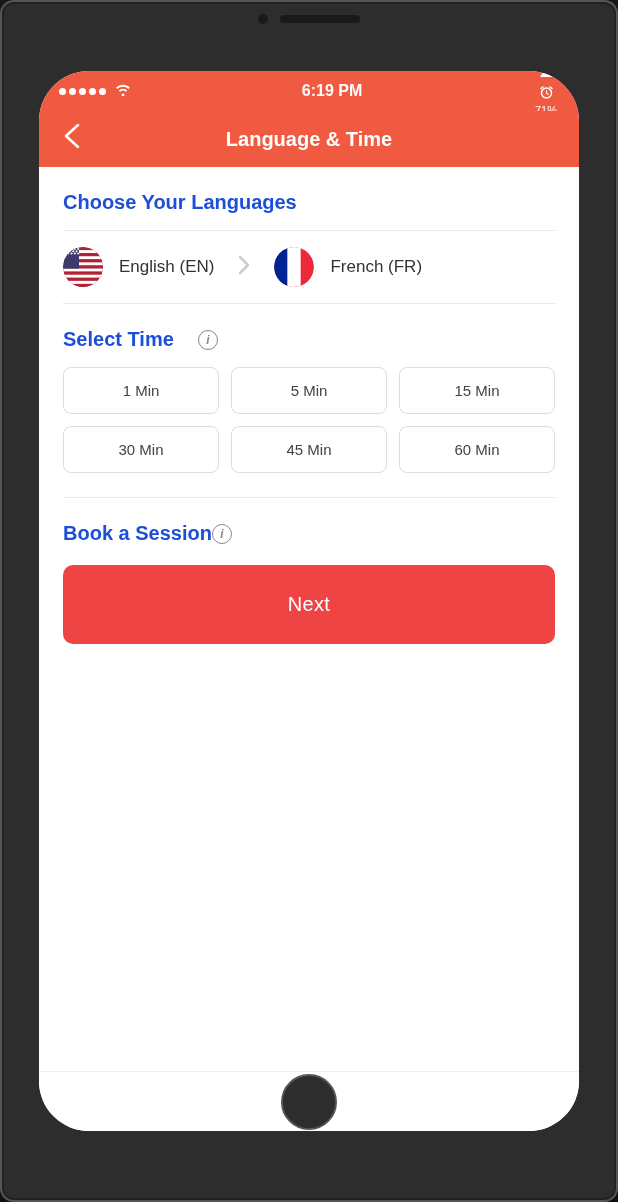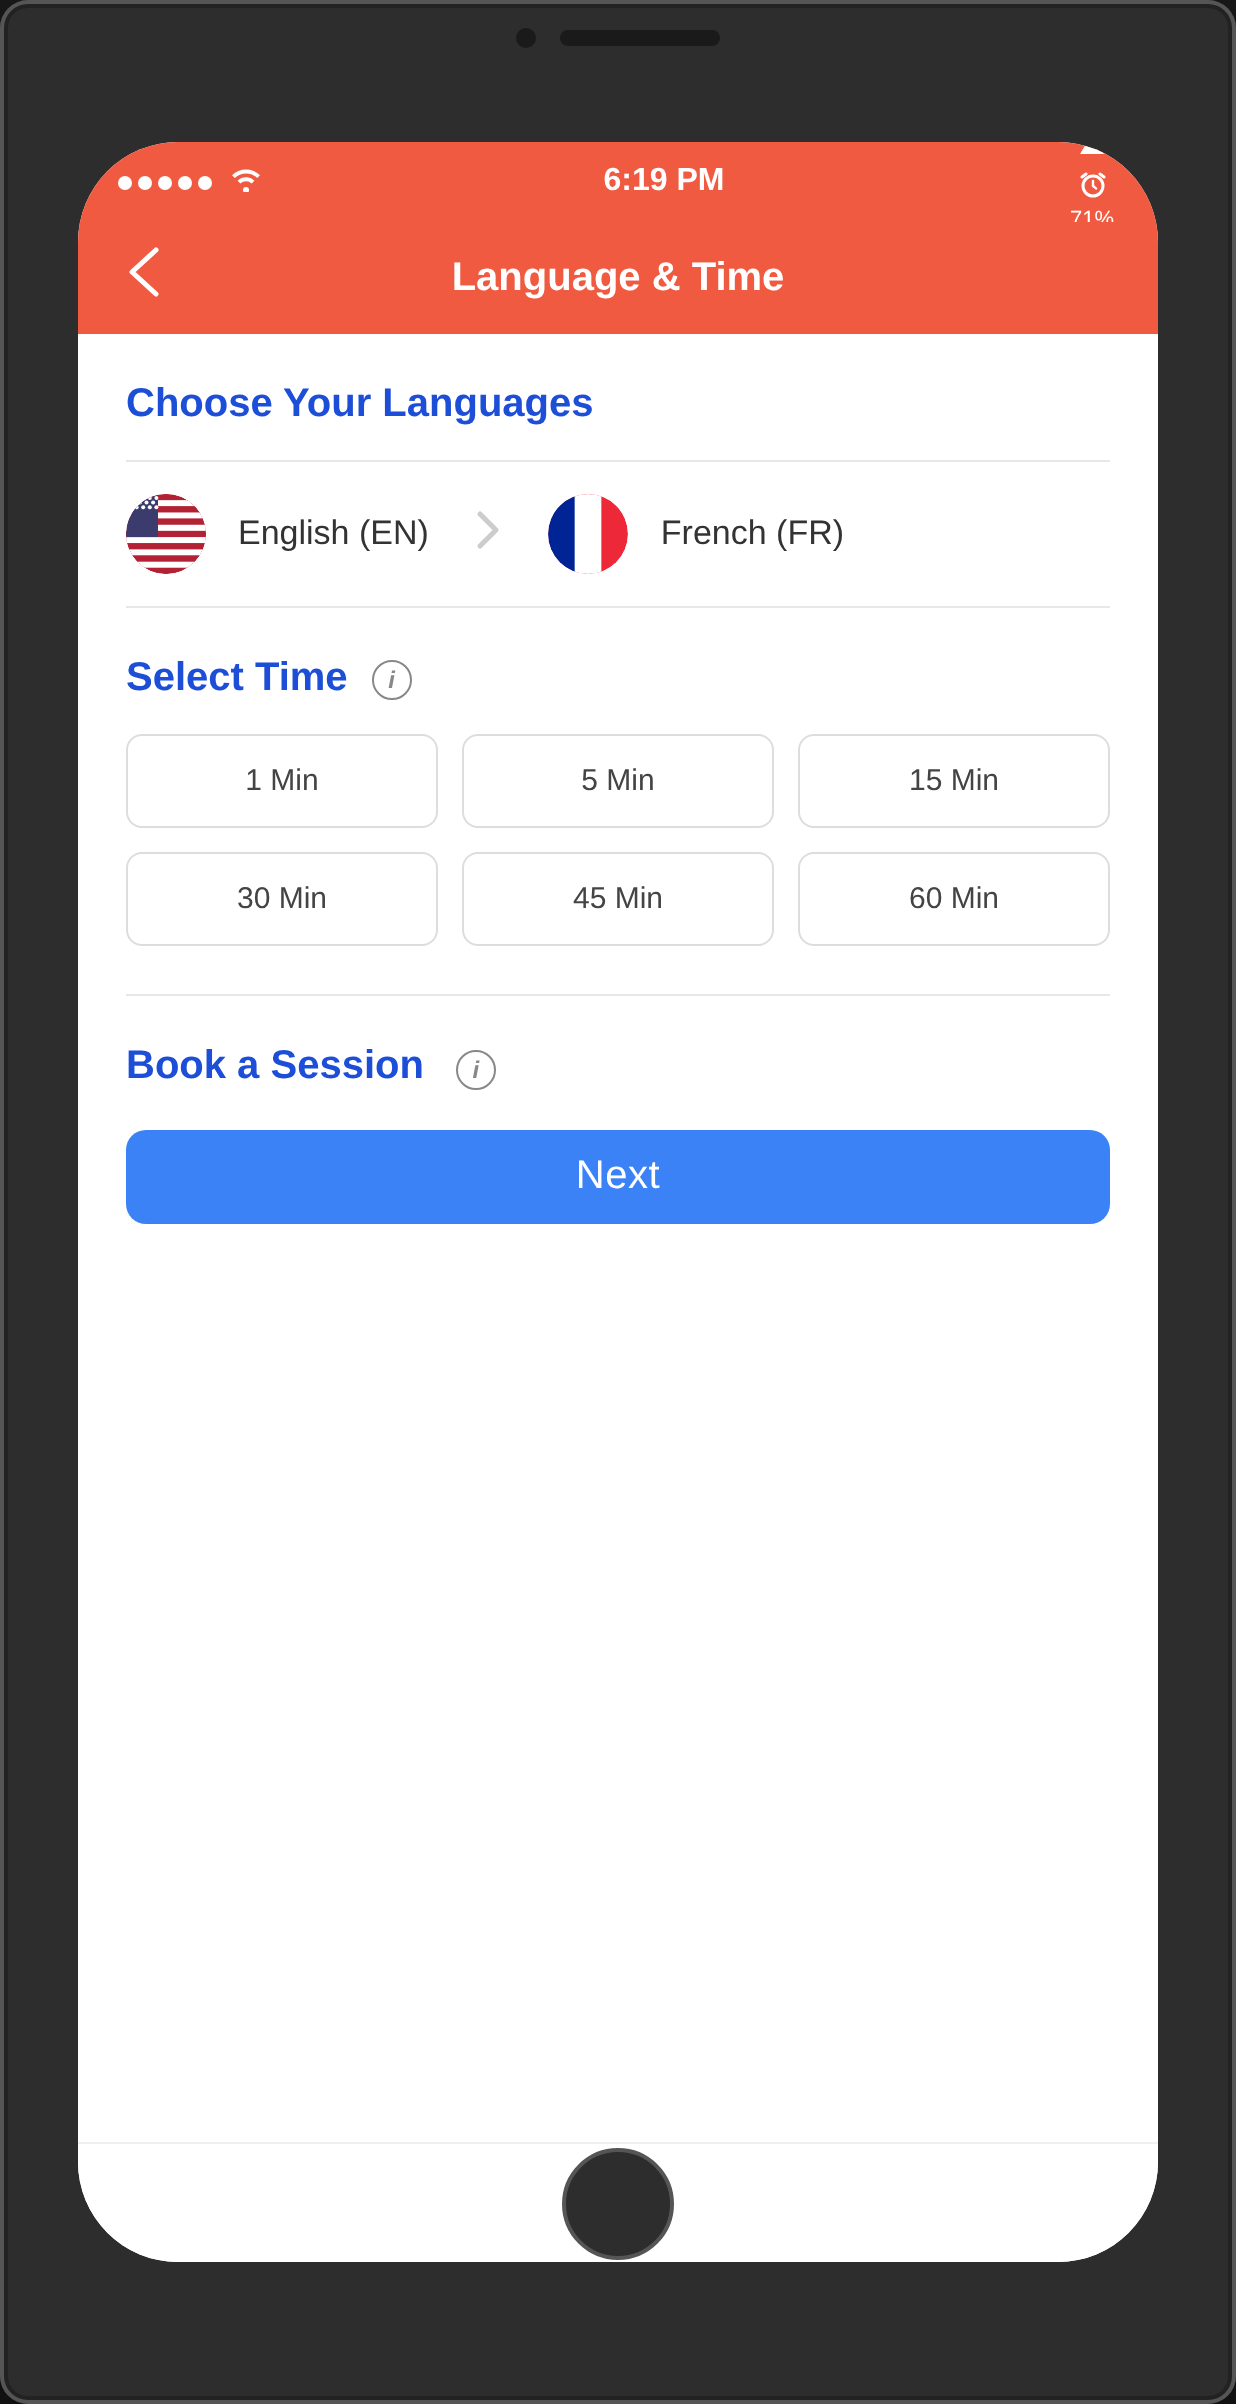--- a/index.html
+++ b/index.html
@@ -225,21 +225,21 @@
     .flag-fr {
       width: 40px;
       height: 40px;
       border-radius: 50%;
     }
 
     
     .select-time-header {
       display: flex;
       align-items: center;
-      gap: 12px;
+      gap: 24px;
       margin-bottom: 16px;
     }
 
     .info-icon {
       width: 20px;
       height: 20px;
       border-radius: 50%;
       border: 1.5px solid #888;
       display: flex;
       align-items: center;
@@ -269,38 +269,38 @@
       cursor: pointer;
     }
 
     
     .book-section {
       padding: 24px 24px 0;
     }
 
     .book-header {
       display: flex;
-      align-items: flex-end;
-      gap: 16px;
+      align-items: center;
+      gap: 0;
       margin-bottom: 20px;
     }
 
     
     .next-btn-container {
       padding: 0 24px;
       margin-top: 20px;
     }
 
     .next-btn {
       width: 100%;
-      background: #3b82f6;
+      background: #ef4444;
       color: white;
       border: none;
       border-radius: 10px;
-      padding: 12px;
+      padding: 28px;
       font-size: 20px;
       font-weight: 500;
       cursor: pointer;
       letter-spacing: 0.3px;
     }
 
     
     .home-area {
       height: 60px;
       background: #fff;

